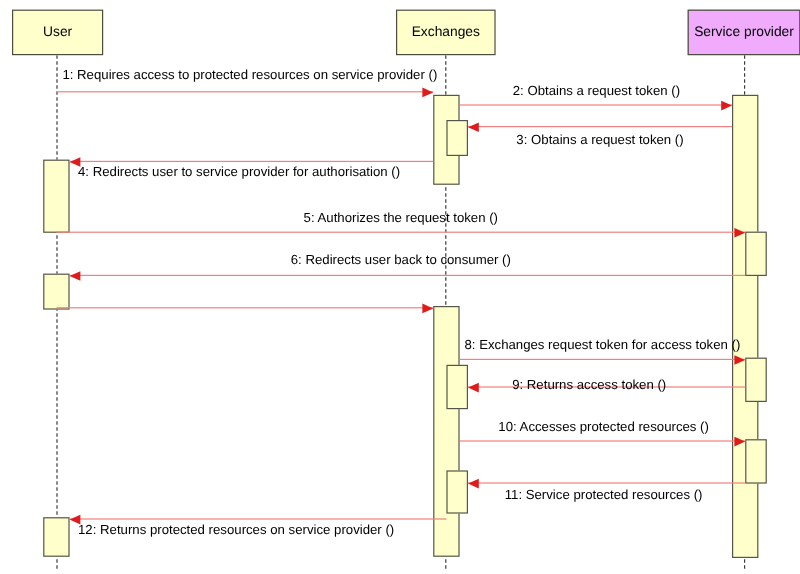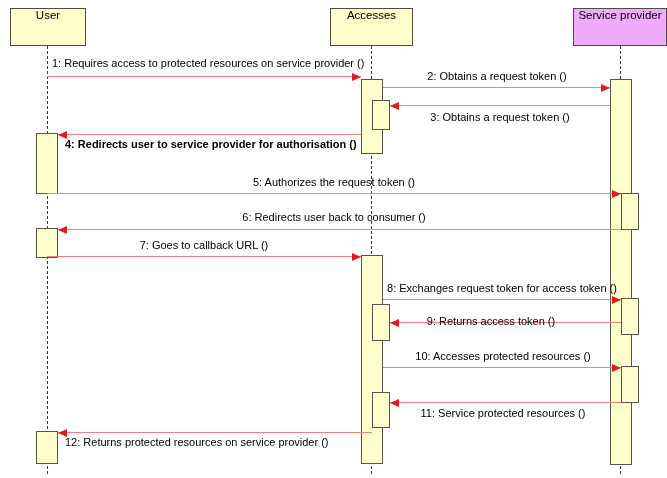--- a/index.html
+++ b/index.html
@@ -18,21 +18,21 @@
     background: #ffffff;
     overflow: hidden;
   }
   
   .actor-box {
     position: absolute;
     box-sizing: border-box;
     background: #ffffcc;
     border: 1.5px solid #4d4d3f;
     display: flex;
-    align-items: flex-start;
+    align-items: center;
     justify-content: center;
     font-size: 11.5px;
     color: #000000;
     line-height: 1.1;
     text-align: center;
     white-space: nowrap;
   }
   
   .lifeline {
     position: absolute;
@@ -109,30 +109,29 @@
       <div class="arrow-head right" style="top: 72.5px; left: 352px; border-left-color: rgb(224, 27, 27);"></div>
       <div class="msg-label left" style="left: 52px; top: 58px; color: rgb(0, 0, 0);">1: Requires access to protected resources on service provider ()</div>
       <div class="msg-line" style="left: 383px; top: 87px; width: 227px; border-top-color: rgb(242, 128, 128);"></div>
       <div class="arrow-head right" style="top: 83.5px; left: 601px; border-left-color: rgb(224, 27, 27);"></div>
       <div class="msg-label center" style="left: 497px; top: 71px; color: rgb(0, 0, 0);">2: Obtains a request token ()</div>
       <div class="msg-line" style="left: 390px; top: 105px; width: 220px; border-top-color: rgb(242, 128, 128);"></div>
       <div class="arrow-head left" style="top: 101.5px; left: 390px; border-right-color: rgb(224, 27, 27);"></div>
       <div class="msg-label center" style="left: 500px; top: 112px; color: rgb(0, 0, 0);">3: Obtains a request token ()</div>
       <div class="msg-line" style="left: 58px; top: 134px; width: 303px; border-top-color: rgb(242, 128, 128);"></div>
       <div class="arrow-head left" style="top: 130.5px; left: 58px; border-right-color: rgb(224, 27, 27);"></div>
-      <div class="msg-label left" style="left: 65px; top: 139px; color: rgb(0, 0, 0); font-weight: bold;">4: Redirects user to service provider for authorisation ()</div>
+      <div class="msg-label left" style="left: 65px; top: 139px; color: rgb(0, 0, 0);">4: Redirects user to service provider for authorisation ()</div>
       <div class="msg-line" style="left: 47px; top: 193px; width: 574px; border-top-color: rgb(242, 128, 128);"></div>
       <div class="arrow-head right" style="top: 189.5px; left: 612px; border-left-color: rgb(224, 27, 27);"></div>
       <div class="msg-label center" style="left: 334px; top: 177px; color: rgb(0, 0, 0);">5: Authorizes the request token ()</div>
       <div class="msg-line" style="left: 58px; top: 229px; width: 563px; border-top-color: rgb(242, 128, 128);"></div>
       <div class="arrow-head left" style="top: 225.5px; left: 58px; border-right-color: rgb(224, 27, 27);"></div>
       <div class="msg-label center" style="left: 334px; top: 212px; color: rgb(0, 0, 0);">6: Redirects user back to consumer ()</div>
       <div class="msg-line" style="left: 47px; top: 256px; width: 314px; border-top-color: rgb(242, 128, 128);"></div>
       <div class="arrow-head right" style="top: 252.5px; left: 352px; border-left-color: rgb(224, 27, 27);"></div>
-      <div class="msg-label center" style="left: 204px; top: 240px; color: rgb(0, 0, 0);">7: Goes to callback URL ()</div>
       <div class="msg-line" style="left: 383px; top: 299px; width: 238px; border-top-color: rgb(242, 128, 128);"></div>
       <div class="arrow-head right" style="top: 295.5px; left: 612px; border-left-color: rgb(224, 27, 27);"></div>
       <div class="msg-label center" style="left: 502px; top: 283px; color: rgb(0, 0, 0);">8: Exchanges request token for access token ()</div>
       <div class="msg-line" style="left: 390px; top: 322px; width: 231px; border-top-color: rgb(242, 128, 128);"></div>
       <div class="arrow-head left" style="top: 318.5px; left: 390px; border-right-color: rgb(224, 27, 27);"></div>
       <div class="msg-label center" style="left: 491px; top: 316px; color: rgb(0, 0, 0);">9: Returns access token ()</div>
       <div class="msg-line" style="left: 383px; top: 367px; width: 238px; border-top-color: rgb(242, 128, 128);"></div>
       <div class="arrow-head right" style="top: 363.5px; left: 612px; border-left-color: rgb(224, 27, 27);"></div>
       <div class="msg-label center" style="left: 503px; top: 351px; color: rgb(0, 0, 0);">10: Accesses protected resources ()</div>
       <div class="msg-line" style="left: 390px; top: 402px; width: 231px; border-top-color: rgb(242, 128, 128);"></div>
@@ -140,19 +139,19 @@
       <div class="msg-label center" style="left: 503px; top: 408px; color: rgb(0, 0, 0);">11: Service protected resources ()</div>
       <div class="msg-line" style="left: 58px; top: 432px; width: 314px; border-top-color: rgb(242, 128, 128);"></div>
       <div class="arrow-head left" style="top: 428.5px; left: 58px; border-right-color: rgb(224, 27, 27);"></div>
       <div class="msg-label left" style="left: 65px; top: 437px; color: rgb(0, 0, 0);">12: Returns protected resources on service provider ()</div>
     </div>
   <div id="actors-layer" style="position: absolute; left: 0px; top: 0px; z-index: 6;">
       <div class="actor-box" style="left: 10px; top: 8px; width: 76px; height: 38px; background: rgb(255, 255, 204); border-color: rgb(77, 77, 63);">
         <span>User</span>
       </div>
       <div class="actor-box" style="left: 330px; top: 8px; width: 83px; height: 38px; background: rgb(255, 255, 204); border-color: rgb(77, 77, 63);">
-        <span>Accesses</span>
+        <span>Exchanges</span>
       </div>
       <div class="actor-box" style="left: 573px; top: 8px; width: 94px; height: 38px; background: #f0abfc; border-color: rgb(77, 77, 63);">
         <span>Service provider</span>
       </div>
     </div>
 </div>
 
 </body></html>

